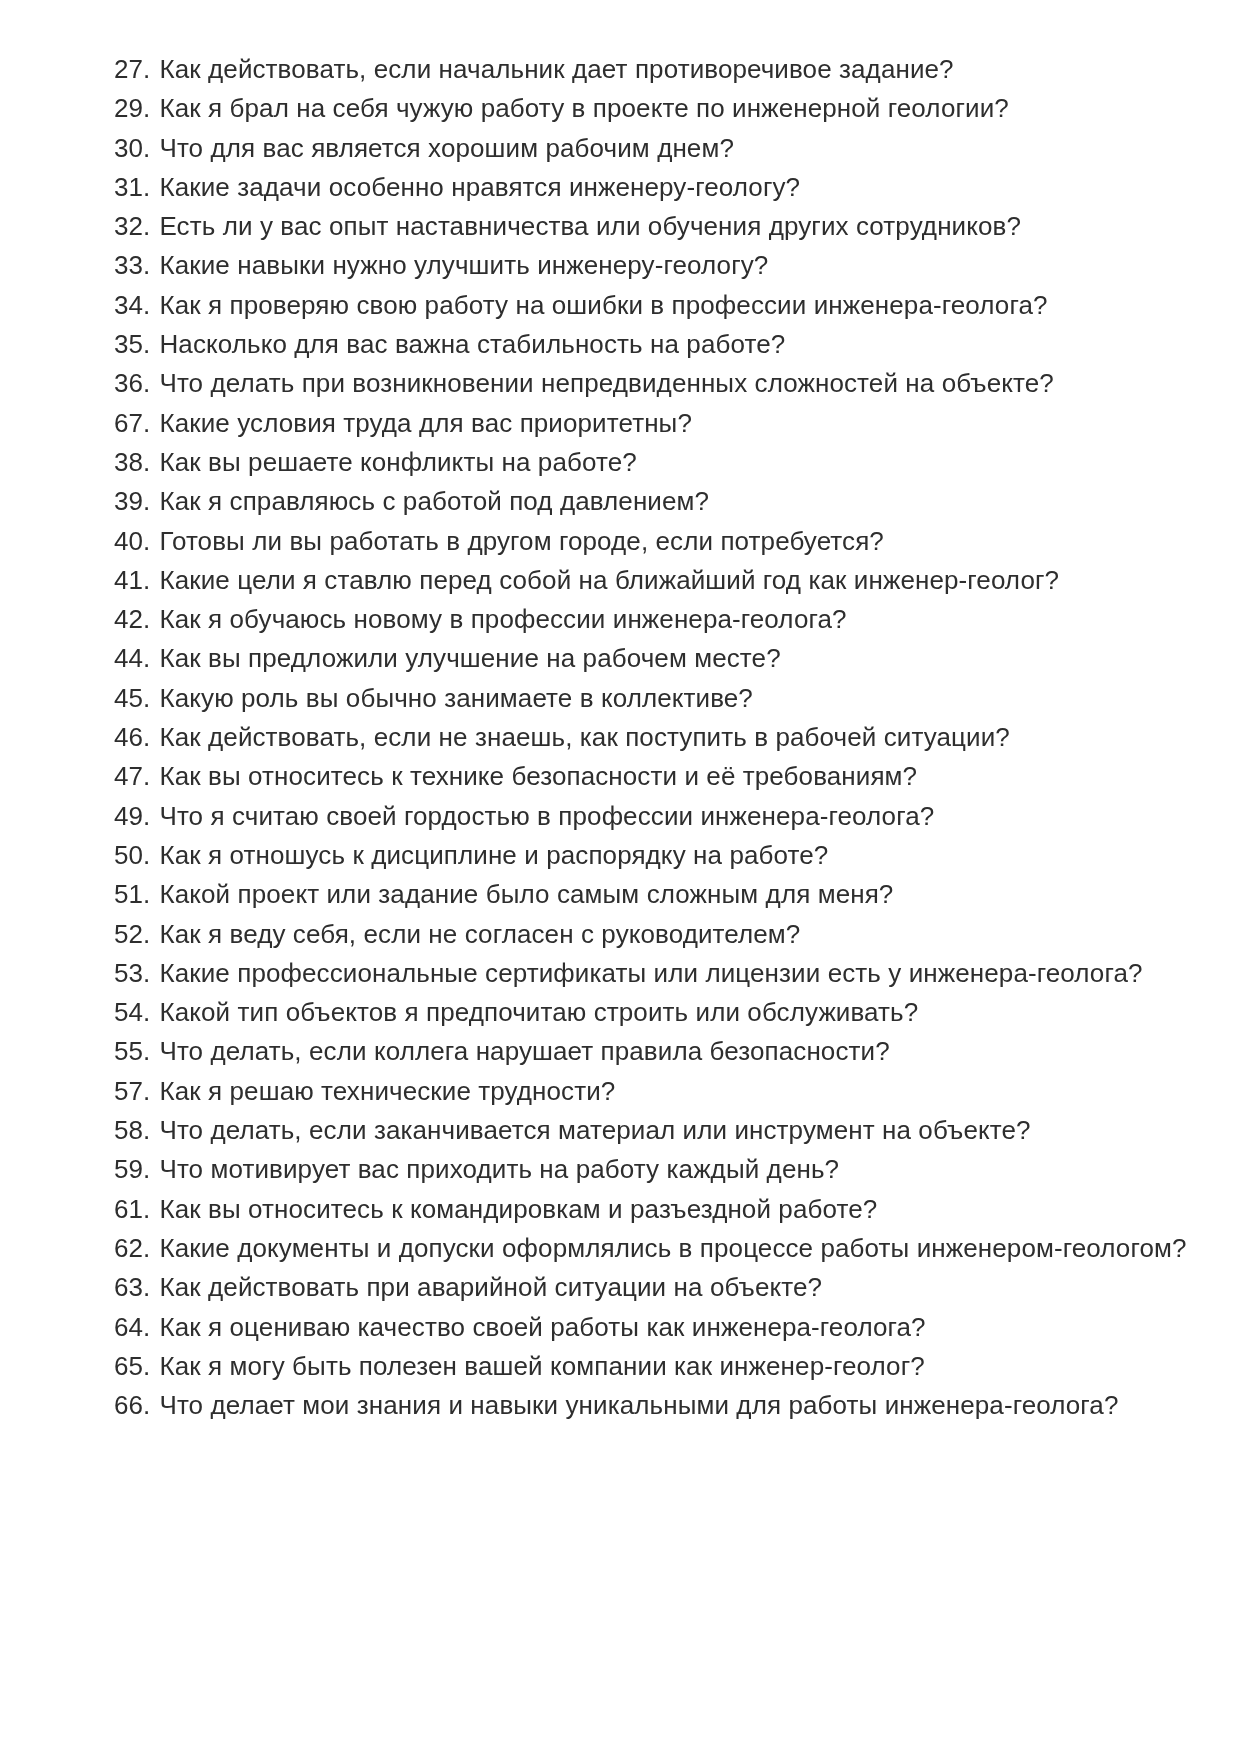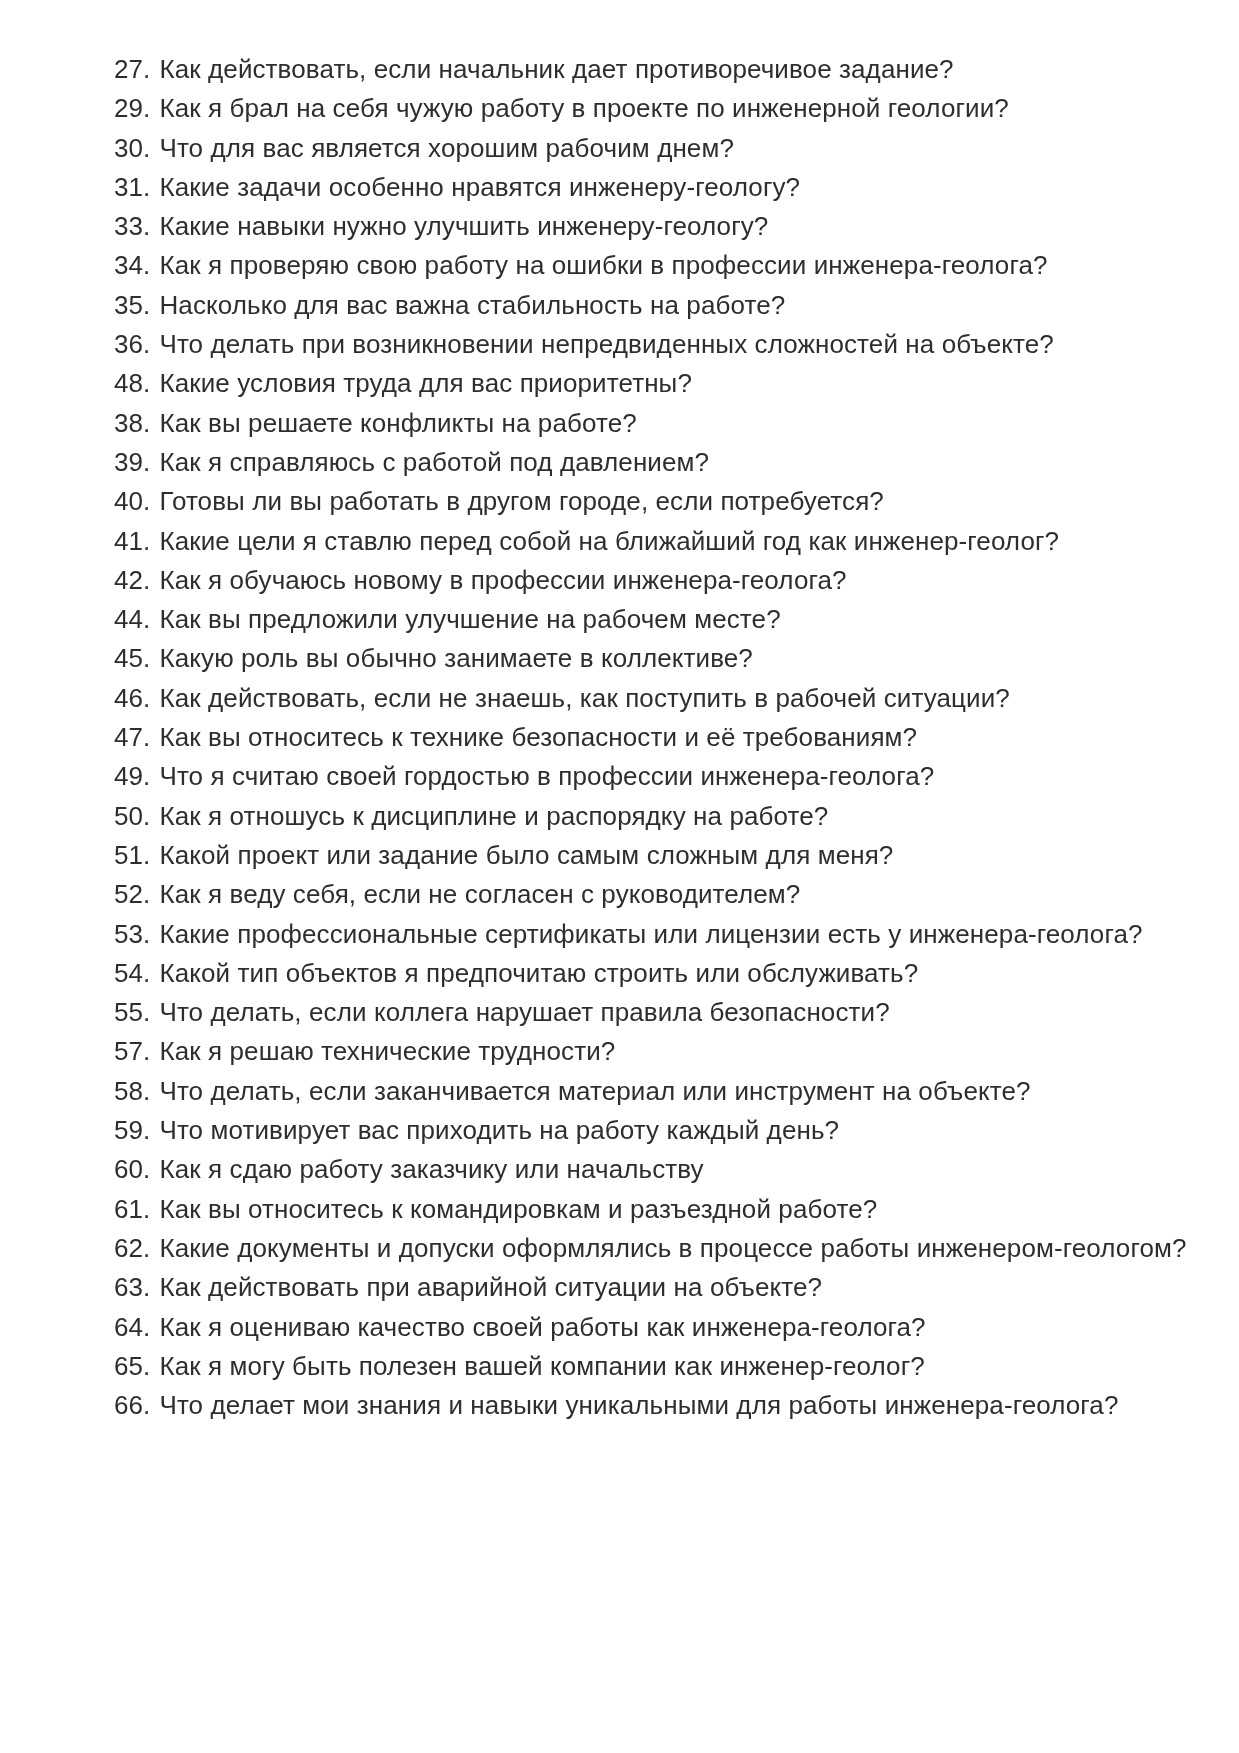--- a/index.html
+++ b/index.html
@@ -49,30 +49,31 @@
   <div class="question-list">
   <div class="q-line"><span class="q-num">27.</span><span class="q-text">Как действовать, если начальник дает противоречивое задание?</span></div>
 
 
   <div class="q-line"><span class="q-num">29.</span><span class="q-text">Как я брал на себя чужую работу в проекте по инженерной геологии?</span></div>
 
   <div class="q-line"><span class="q-num">30.</span><span class="q-text">Что для вас является хорошим рабочим днем?</span></div>
 
   <div class="q-line"><span class="q-num">31.</span><span class="q-text">Какие задачи особенно нравятся инженеру-геологу?</span></div>
 
+  <div class="q-line"><span class="q-num">32.</span><span class="q-text">Есть ли у вас опыт наставничества или обучения других сотрудников?</span></div>
 
   <div class="q-line"><span class="q-num">33.</span><span class="q-text">Какие навыки нужно улучшить инженеру-геологу?</span></div>
 
   <div class="q-line"><span class="q-num">34.</span><span class="q-text">Как я проверяю свою работу на ошибки в профессии инженера-геолога?</span></div>
 
   <div class="q-line"><span class="q-num">35.</span><span class="q-text">Насколько для вас важна стабильность на работе?</span></div>
 
   <div class="q-line"><span class="q-num">36.</span><span class="q-text">Что делать при возникновении непредвиденных сложностей на объекте?</span></div>
 
-  <div class="q-line"><span class="q-num">48.</span><span class="q-text">Какие условия труда для вас приоритетны?</span></div>
+  <div class="q-line"><span class="q-num">67.</span><span class="q-text">Какие условия труда для вас приоритетны?</span></div>
 
   <div class="q-line"><span class="q-num">38.</span><span class="q-text">Как вы решаете конфликты на работе?</span></div>
 
   <div class="q-line"><span class="q-num">39.</span><span class="q-text">Как я справляюсь с работой под давлением?</span></div>
 
   <div class="q-line"><span class="q-num">40.</span><span class="q-text">Готовы ли вы работать в другом городе, если потребуется?</span></div>
 
   <div class="q-line"><span class="q-num">41.</span><span class="q-text">Какие цели я ставлю перед собой на ближайший год как инженер-геолог?</span></div>
 
   <div class="q-line"><span class="q-num">42.</span><span class="q-text">Как я обучаюсь новому в профессии инженера-геолога?</span></div>
@@ -101,21 +102,20 @@
 
   <div class="q-line"><span class="q-num">55.</span><span class="q-text">Что делать, если коллега нарушает правила безопасности?</span></div>
 
 
   <div class="q-line"><span class="q-num">57.</span><span class="q-text">Как я решаю технические трудности?</span></div>
 
   <div class="q-line"><span class="q-num">58.</span><span class="q-text">Что делать, если заканчивается материал или инструмент на объекте?</span></div>
 
   <div class="q-line"><span class="q-num">59.</span><span class="q-text">Что мотивирует вас приходить на работу каждый день?</span></div>
 
-  <div class="q-line"><span class="q-num">60.</span><span class="q-text">Как я сдаю работу заказчику или начальству</span></div>
 
   <div class="q-line"><span class="q-num">61.</span><span class="q-text">Как вы относитесь к командировкам и разъездной работе?</span></div>
 
   <div class="q-line"><span class="q-num">62.</span><span class="q-text">Какие документы и допуски оформлялись в процессе работы инженером-геологом?</span></div>
 
   <div class="q-line"><span class="q-num">63.</span><span class="q-text">Как действовать при аварийной ситуации на объекте?</span></div>
 
   <div class="q-line"><span class="q-num">64.</span><span class="q-text">Как я оцениваю качество своей работы как инженера-геолога?</span></div>
 
   <div class="q-line"><span class="q-num">65.</span><span class="q-text">Как я могу быть полезен вашей компании как инженер-геолог?</span></div>

